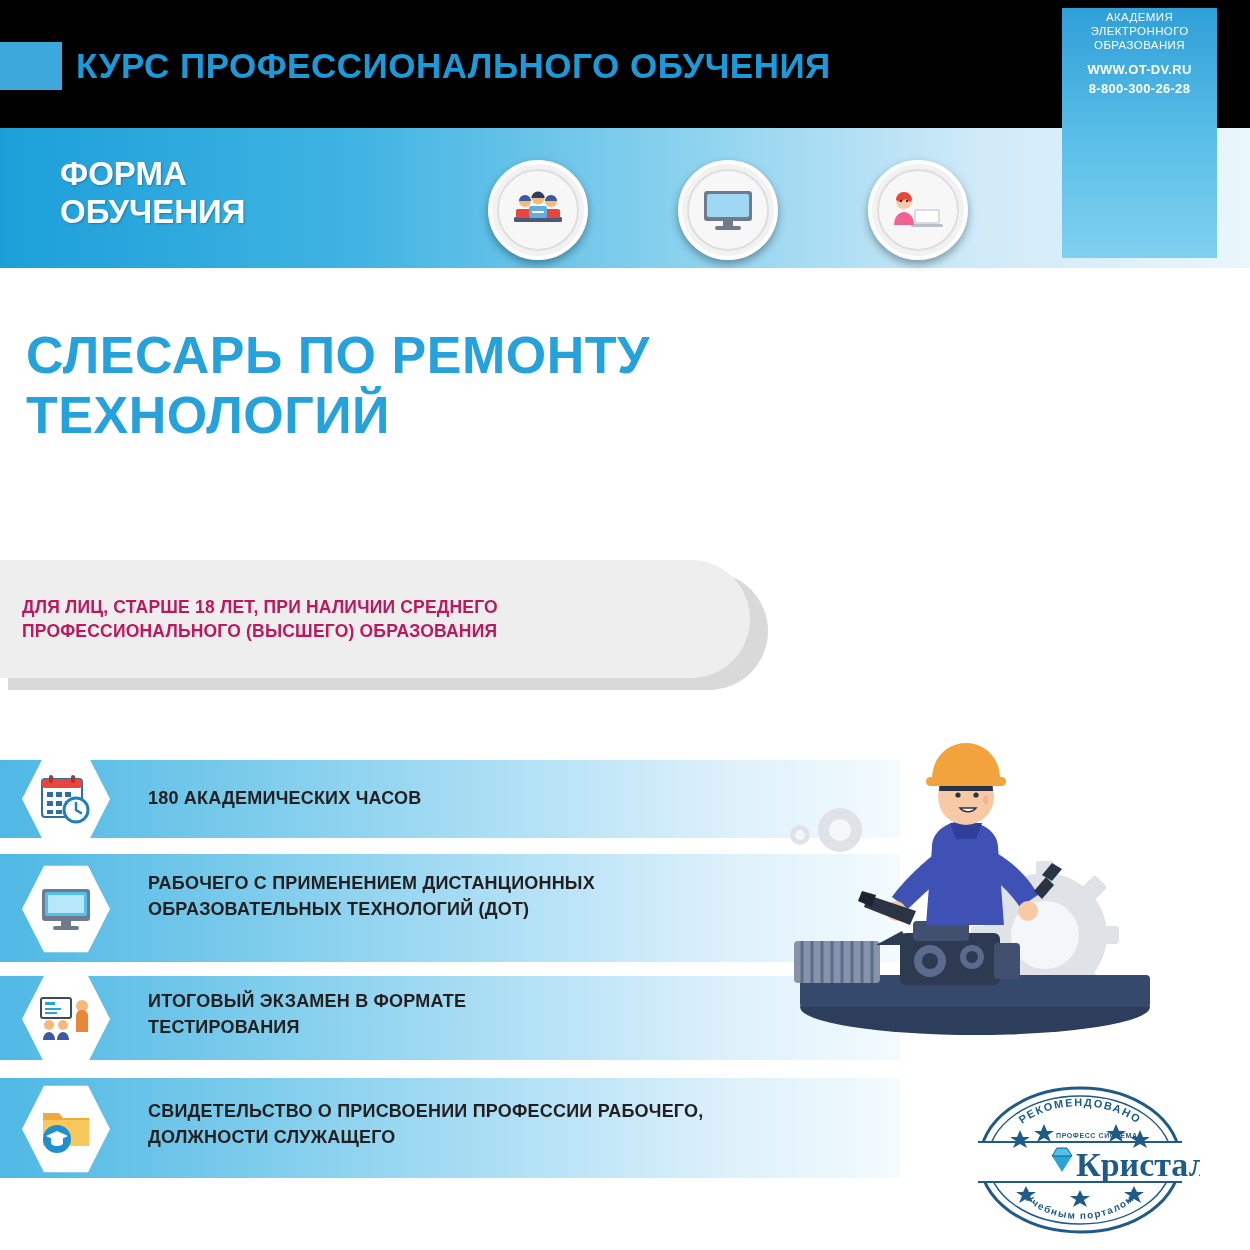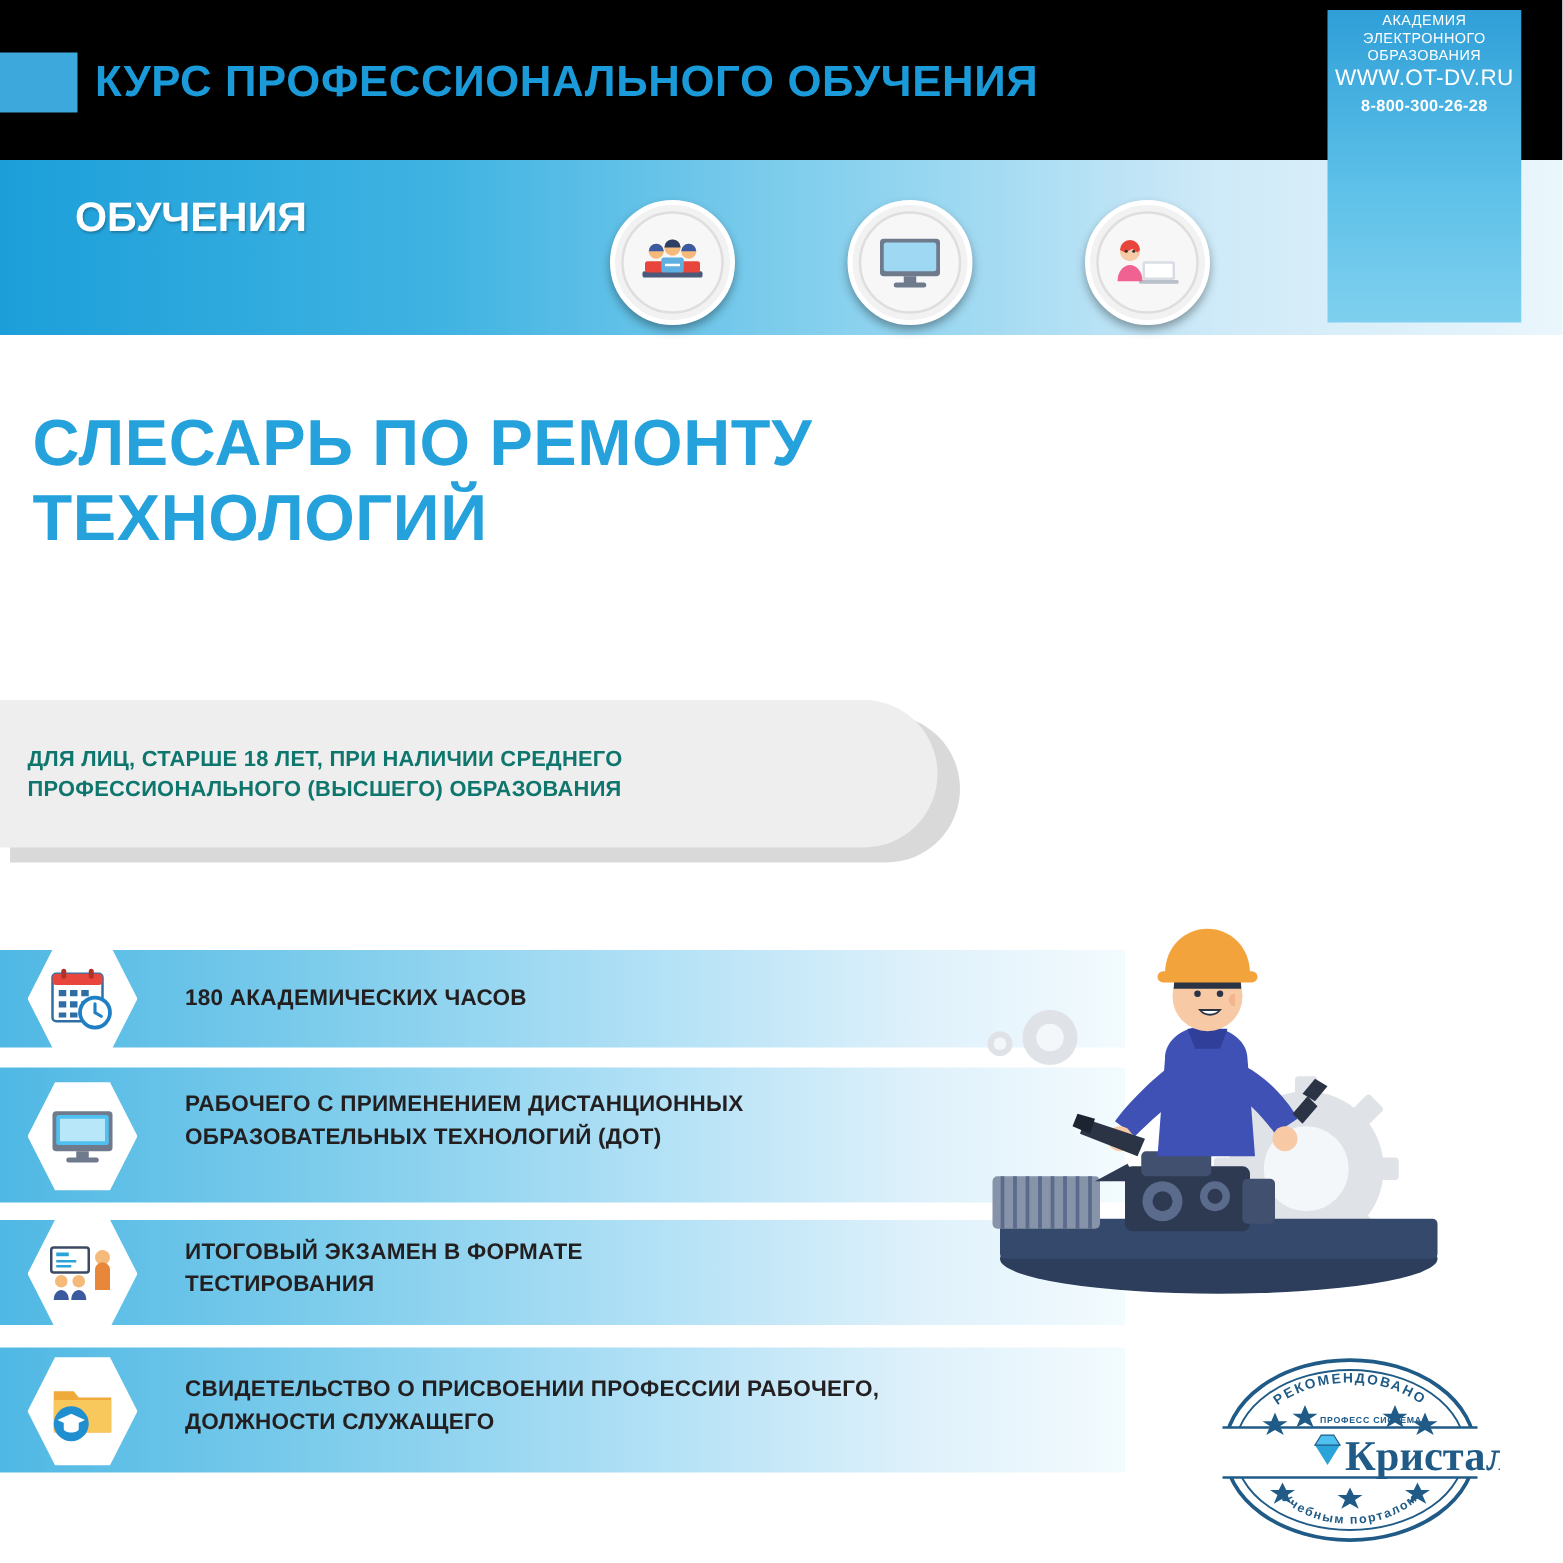--- a/index.html
+++ b/index.html
@@ -97,22 +97,23 @@
   .logo-text-block {
     color: #ffffff;
     font-size: 11.5px;
     font-weight: normal;
     line-height: 14px;
     letter-spacing: 0.4px;
     margin-top: 2px;
   }
   .logo-site {
     color: #ffffff;
-    font-size: 18px;
-    font-weight: normal;
+    font-size: 13px;
+    font-weight: bold;
+    margin-top: 10px;
     letter-spacing: 0.3px;
   }
   .logo-phone {
     color: #ffffff;
     font-size: 13px;
     font-weight: bold;
     margin-top: 4px;
     letter-spacing: 0.3px;
     text-align: center;
   }
@@ -145,21 +146,21 @@
     background: #eeeeee;
     border-top-right-radius: 59px;
     border-bottom-right-radius: 59px;
   }
   .req-text {
     position: absolute;
     top: 595px; left: 22px;
     width: 640px;
     font-size: 17.5px;
     font-weight: bold;
-    color: #0f766e;
+    color: #be185d;
     line-height: 24px;
     letter-spacing: 0.2px;
   }
 
   
   .feat-row {
     position: absolute;
     left: 0;
     width: 900px;
     background: linear-gradient(to right, #4fb8e4 0%, #7fcdec 30%, #b5e2f6 60%, #dff1fb 82%, #f3fbfe 100%);
@@ -216,20 +217,21 @@
 <body>
 
 <div class="top-bar">
   <div class="top-accent"></div>
   <div class="course-title">КУРС ПРОФЕССИОНАЛЬНОГО ОБУЧЕНИЯ</div>
 </div>
 
 <div class="form-band"></div>
 
 <div class="form-label">
+  <div>ФОРМА</div>
   <div>ОБУЧЕНИЯ</div>
 </div>
 
 <div class="circle-icon c1">
   <div class="circle-inner">
     <svg width="56" height="46" viewBox="0 0 56 46">
       <rect x="4" y="30" width="48" height="5" rx="1.5" fill="#4a5a7a"></rect>
       <rect x="6" y="22" width="18" height="9" rx="2" fill="#e8453c"></rect>
       <rect x="32" y="22" width="18" height="9" rx="2" fill="#e8453c"></rect>
       <circle cx="15" cy="14" r="6" fill="#f5b97a"></circle>

